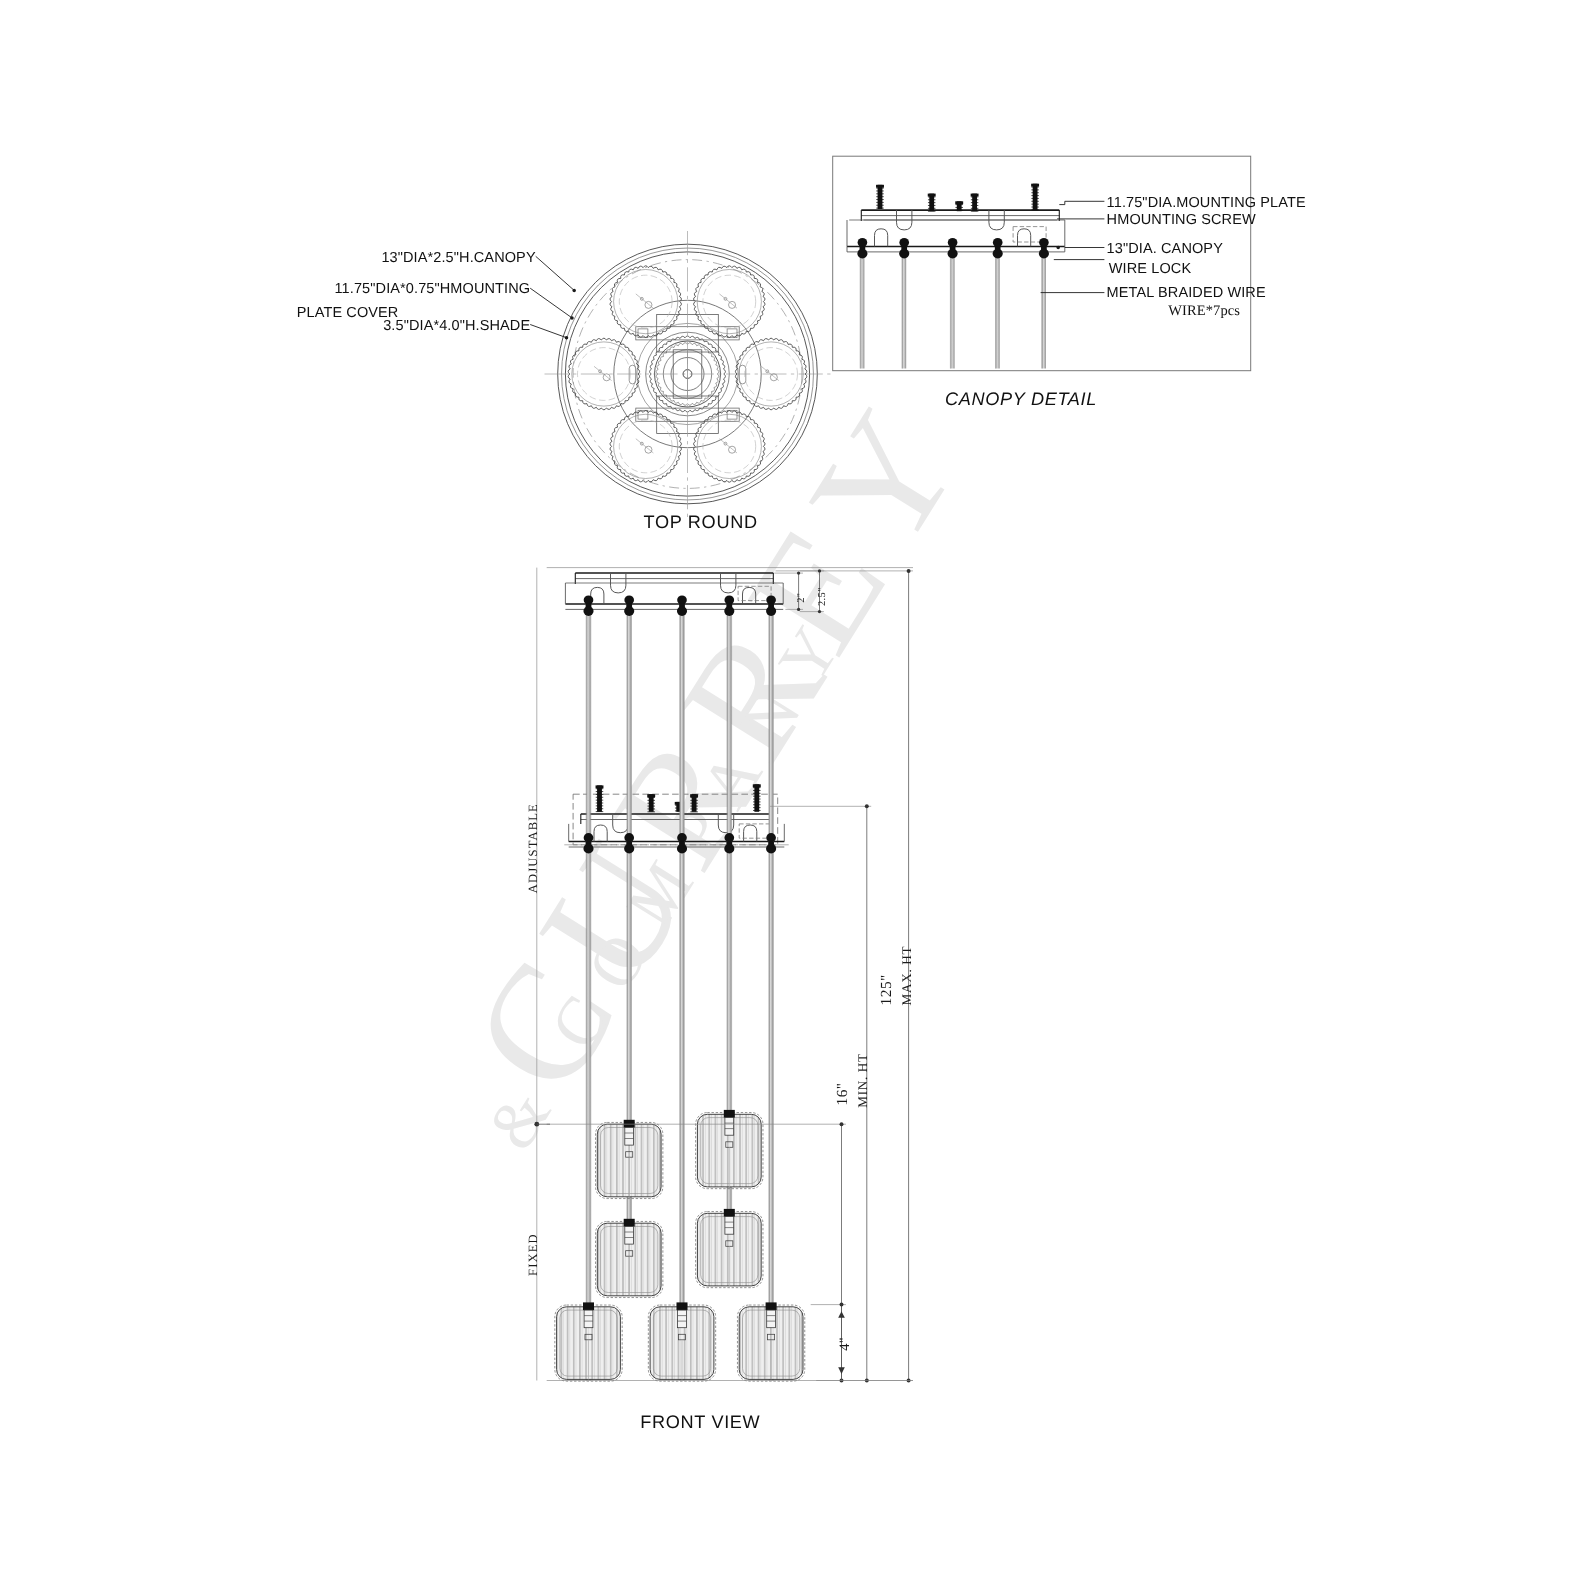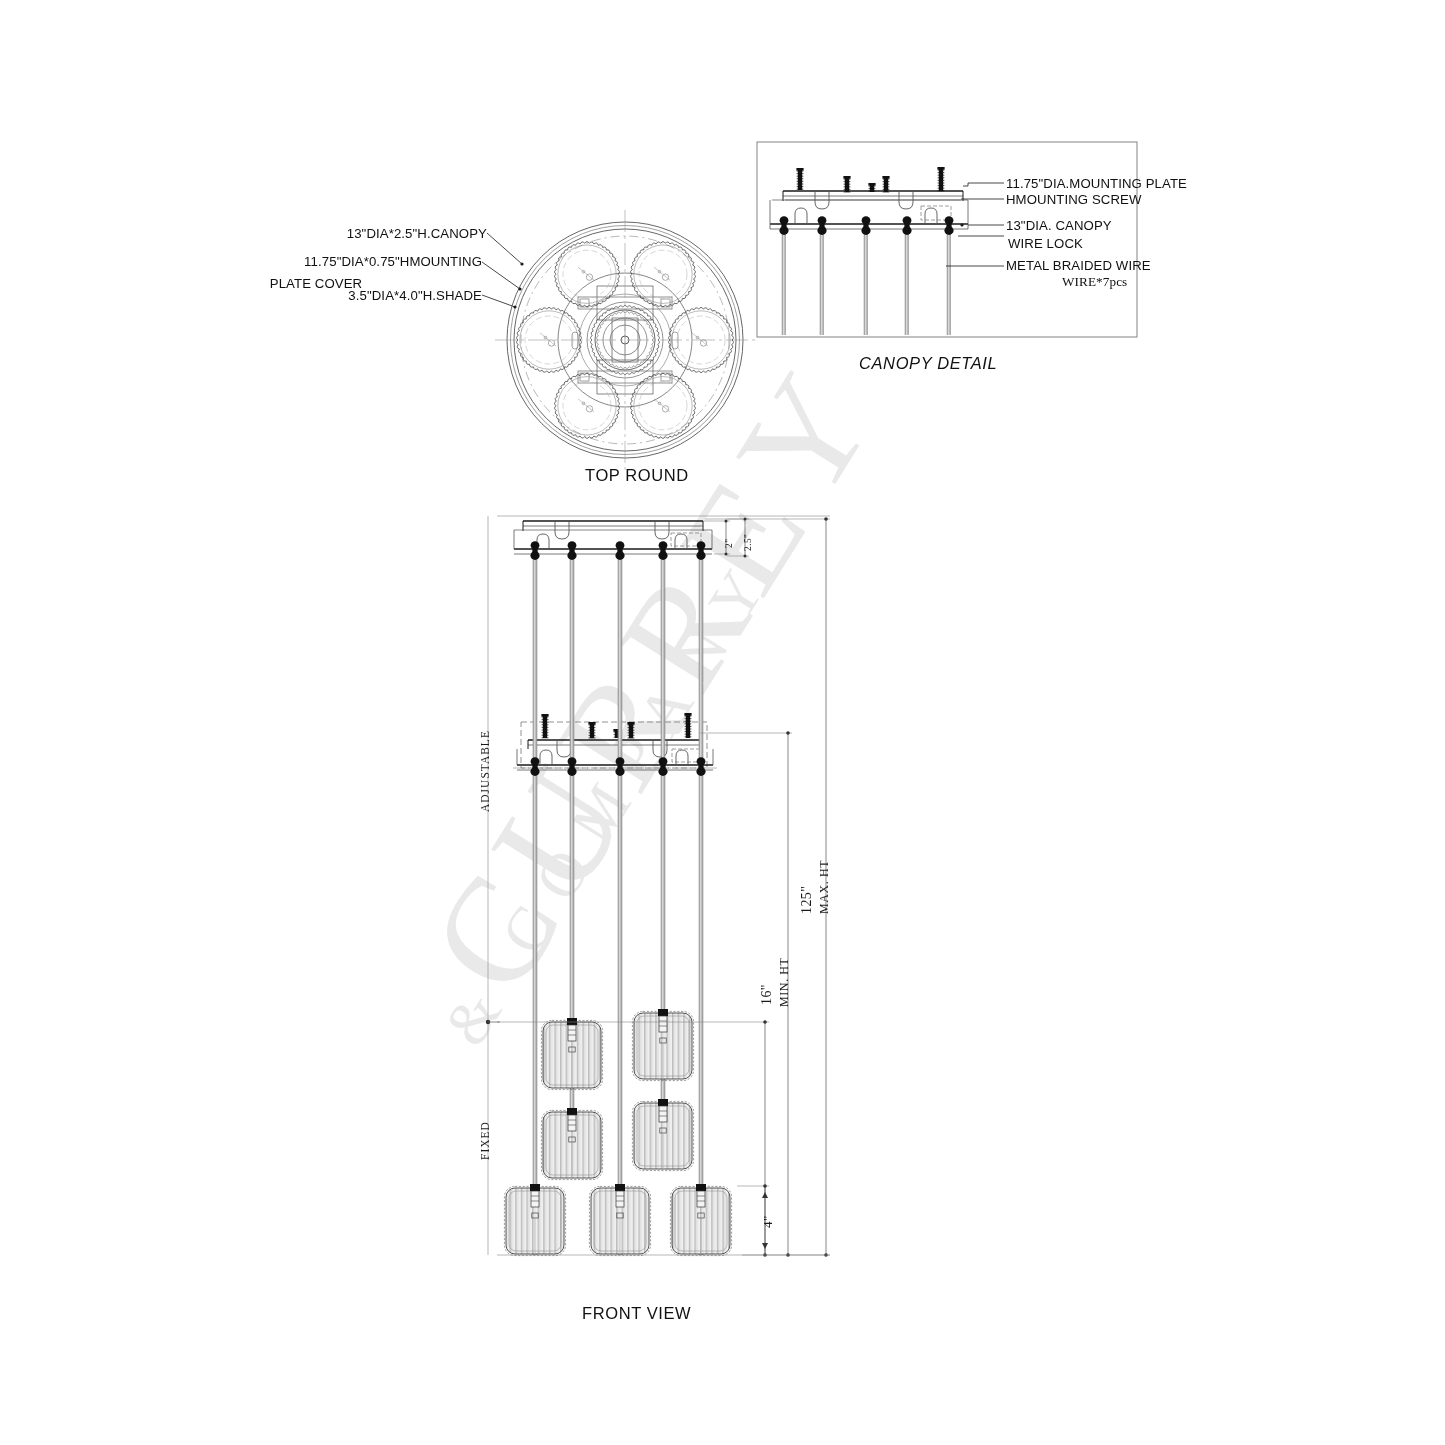--- a/index.html
+++ b/index.html
@@ -625,15 +625,15 @@
   <div class="dimtext vert" style="left:817px;top:914px;transform:rotate(-90deg);font-size:12px;letter-spacing:0.6px;"><span>MAX. HT</span></div>
 
   <div class="dimtext vert" style="left:759px;top:1005px;transform:rotate(-90deg);font-size:14px;"><span>16"</span></div>
   <div class="dimtext vert" style="left:777px;top:1007px;transform:rotate(-90deg);font-size:12px;letter-spacing:0.6px;"><span>MIN. HT</span></div>
 
   <div class="dimtext vert" style="left:760px;top:1228px;transform:rotate(-90deg);font-size:13px;"><span>4"</span></div>
 
   <div class="dimtext vert" style="left:724px;top:548px;transform:rotate(-90deg);font-size:9.5px;"><span>2"</span></div>
   <div class="dimtext vert" style="left:743px;top:551px;transform:rotate(-90deg);font-size:9.5px;"><span>2.5"</span></div>
 
-  <div class="viewtitle" style="left:582px;top:1284px;margin-top:20px;"><span>FRONT VIEW</span></div>
+  <div class="viewtitle" style="left:582px;top:1284px;"><span>FRONT VIEW</span></div>
 
 </div>
 
 </body></html>

